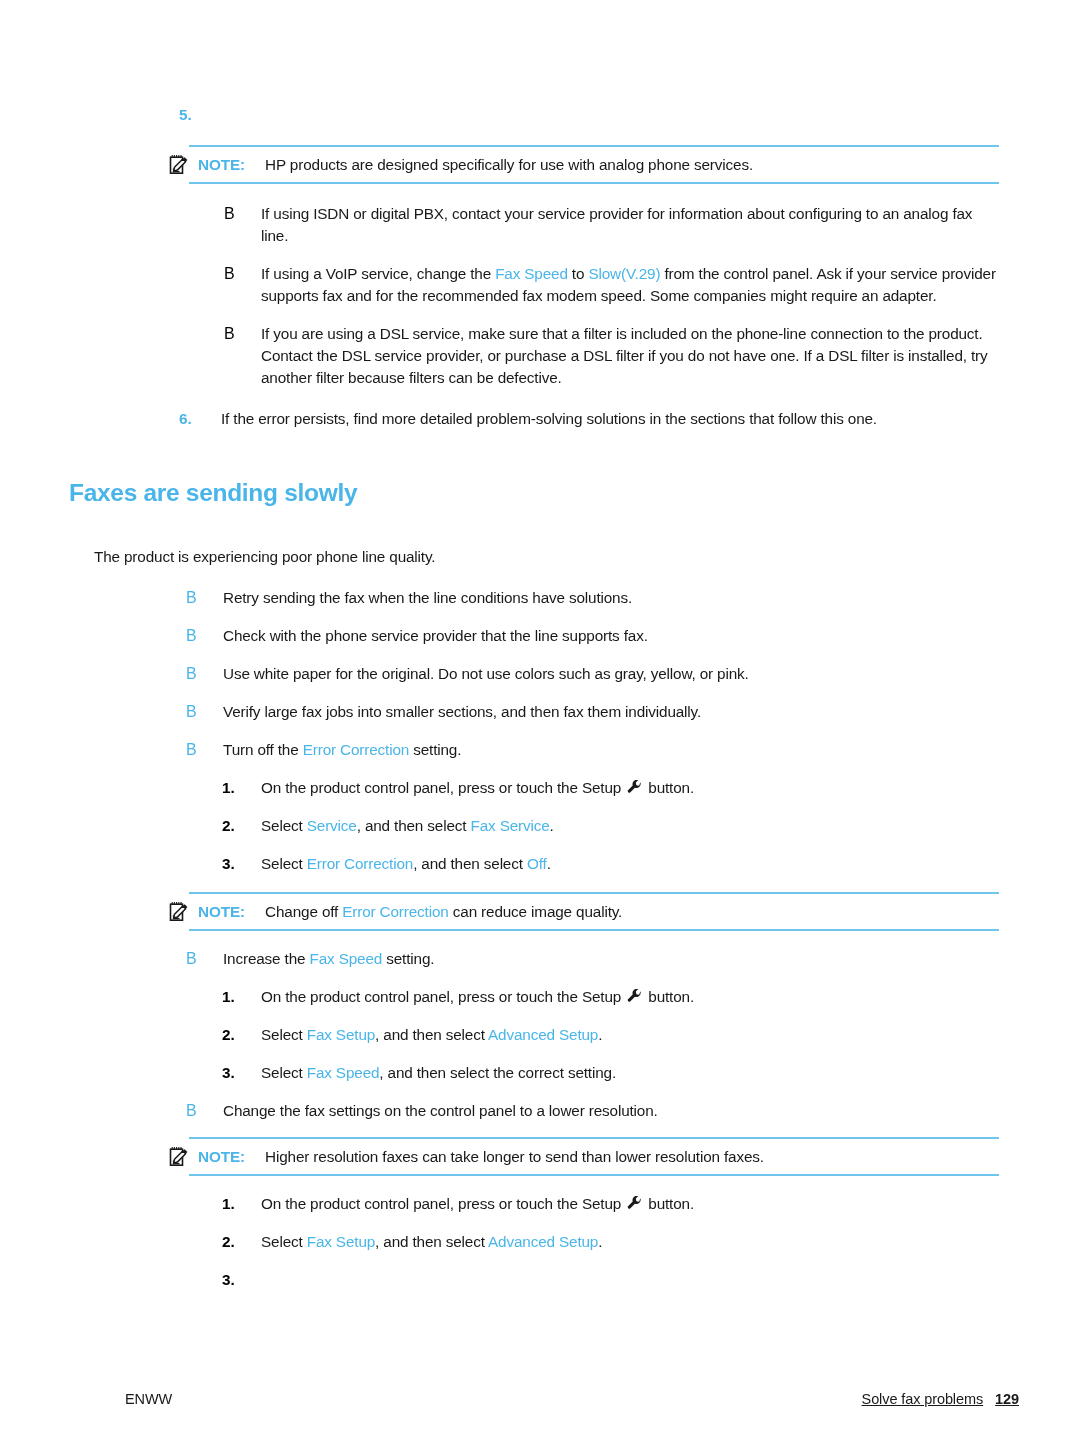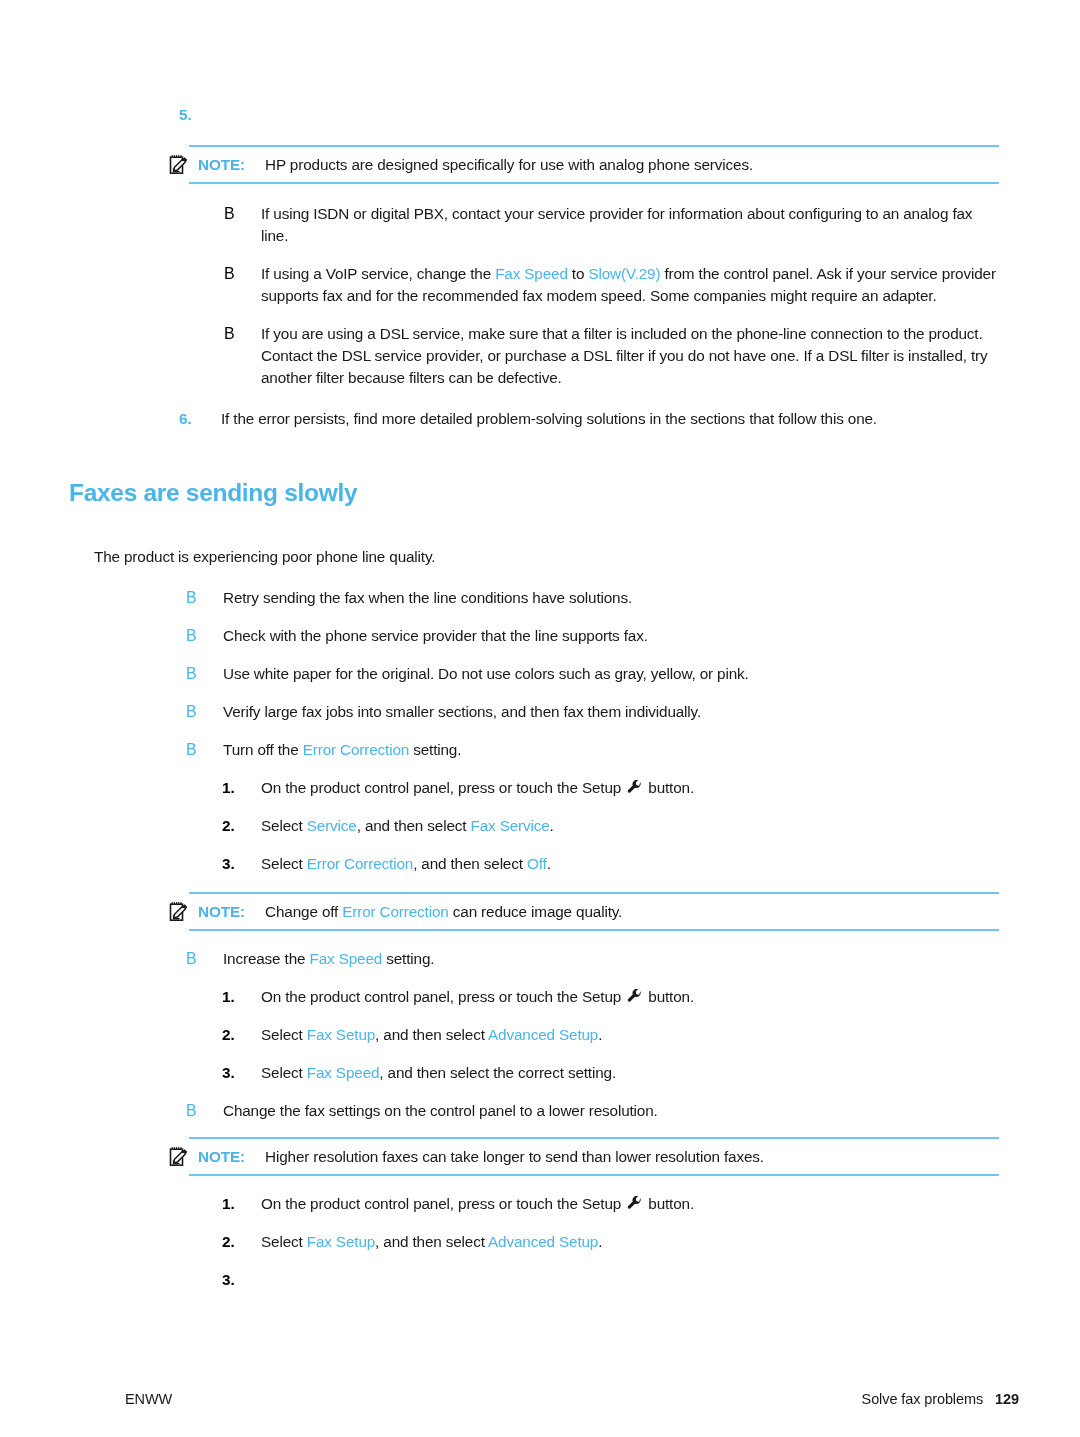--- a/index.html
+++ b/index.html
@@ -158,20 +158,21 @@
     letter-spacing: -0.1px;
     color: #18191a;
   }
   .footer-right {
     position: absolute;
     right: 61px;
     bottom: 30px;
     font-size: 14.5px;
     letter-spacing: -0.1px;
     color: #18191a;
+    text-decoration: underline;
   }
   .footer-page {
     font-weight: bold;
     margin-left: 12px;
   }
 
   .content {
     position: absolute;
     top: 104px;
     left: 0;

